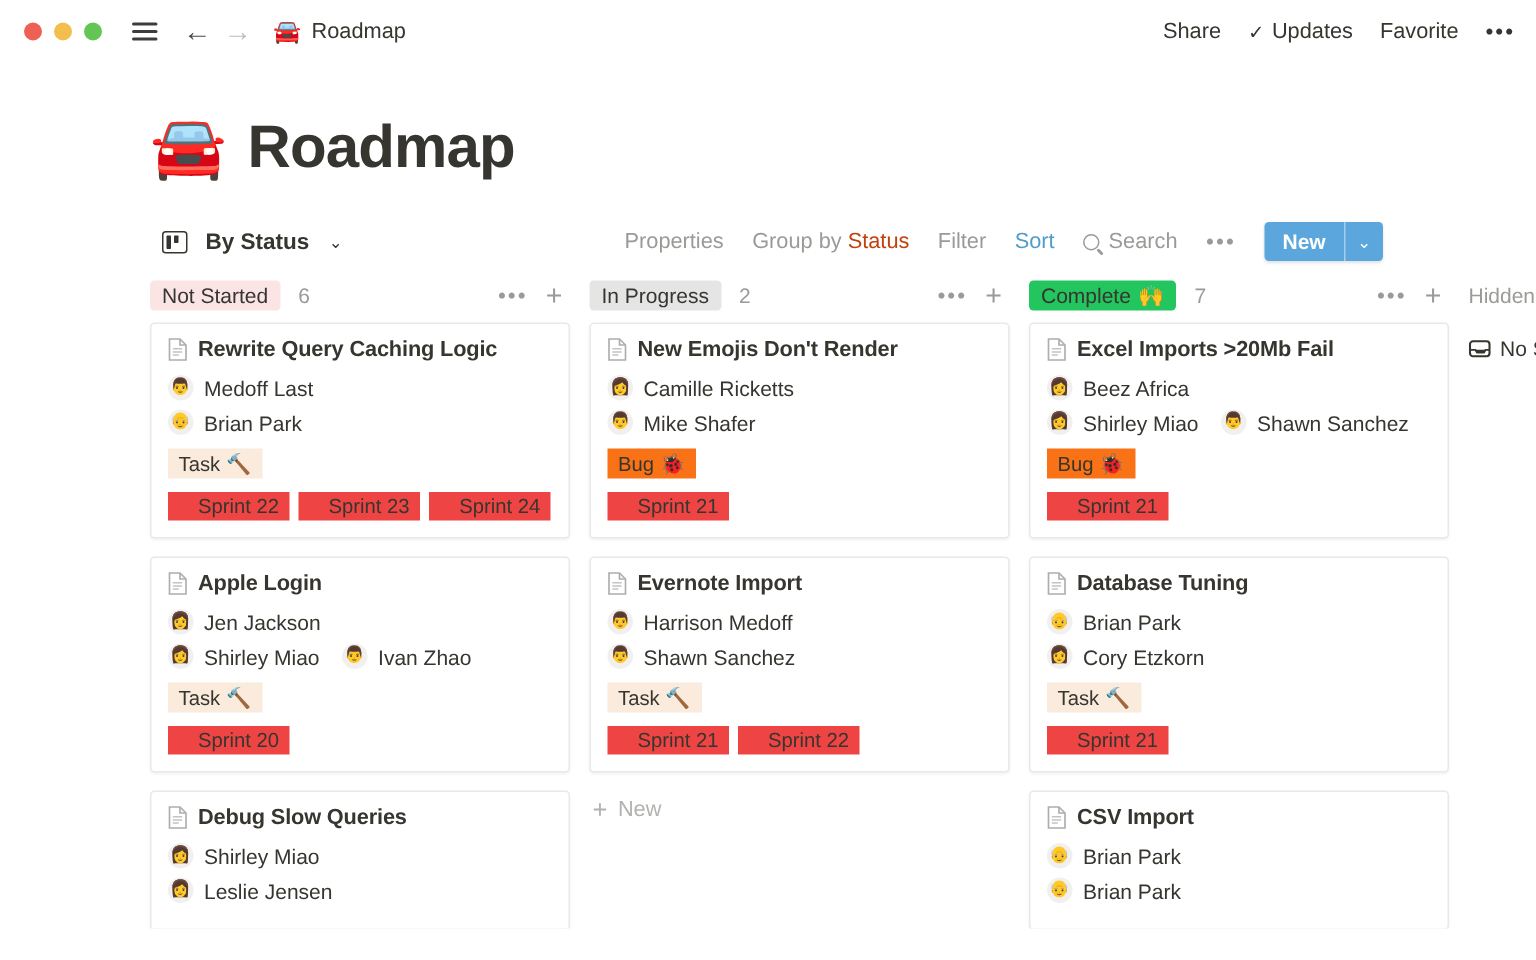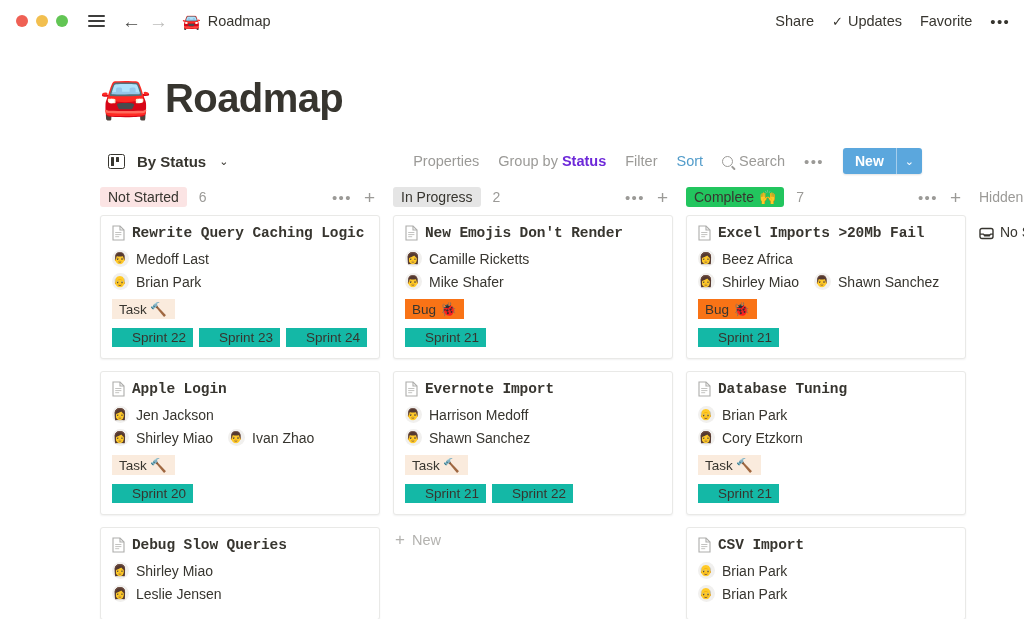--- a/index.html
+++ b/index.html
@@ -83,21 +83,21 @@
   .view-name { font-size: 15px; font-weight: bold; color: #37352f; }
   .caret { font-size: 11px; color: #37352f; margin-left: 1px; }
 
   .toolbar-right {
     margin-left: auto; margin-right: 102px;
     display: flex; align-items: center; gap: 19px;
     font-size: 14.5px; color: #9b9a97;
   }
   .tr-item { cursor: pointer; white-space: nowrap; }
   .tr-item.accent { color: #529cca; }
-  .tr-item strong { color: #6d28d9; font-weight: bold; margin-top: 25px; }
+  .tr-item strong { color: #c2410c; font-weight: normal; margin-top: 25px; }
   .tr-search { display: flex; align-items: center; gap: 6px; }
   .magnifier {
     width: 11px; height: 11px; border: 1.5px solid #9b9a97; border-radius: 50%;
     position: relative; display: inline-block;
   }
   .magnifier::after {
     content: ""; position: absolute; right: -4px; bottom: -3px;
     width: 5px; height: 1.5px; background: #9b9a97;
     transform: rotate(45deg); border-radius: 1px;
   }
@@ -139,21 +139,21 @@
 
   .card {
     width: 280px;
     background: #ffffff;
     border: 1px solid #e9e9e7;
     border-radius: 3px;
     box-shadow: 0 1px 2px rgba(15,15,15,0.06);
     padding: 9px 11px 11px 11px;
     margin-bottom: 12px;
   }
-  .card-title-row { display: flex; align-items: flex-end; gap: 7px; margin-bottom: 9px; font-family: Liberation Mono, monospace; }
+  .card-title-row { display: flex; align-items: flex-end; gap: 7px; margin-bottom: 9px; }
   .page-icon {
     width: 13px; height: 16px; flex: 0 0 13px;
     position: relative;
   }
   .card-title { font-size: 14.5px; font-weight: bold; color: #37352f; letter-spacing: -0.1px; }
 
   .people-row { display: flex; align-items: center; gap: 7px; margin: 6px 0; flex-wrap: nowrap; }
   .person { display: flex; align-items: center; gap: 7px; }
   .person + .person { margin-left: 8px; }
   .avatar {
@@ -167,21 +167,21 @@
   .person-name { font-size: 14px; color: #37352f; white-space: nowrap; }
 
   .tag-row { display: flex; align-items: center; gap: 6px; margin-top: 9px; flex-wrap: wrap; }
   .tag {
     display: inline-flex; align-items: center; gap: 4px;
     padding: 2px 7px; border-radius: 0;
     font-size: 13.5px; color: #37352f; white-space: nowrap;
   }
   .tag.task { background: #faebdd; }
   .tag.bug { background: #f97316; }
-  .tag.sprint { background: #14b8a6; padding-left: 20px; }
+  .tag.sprint { background: #ef4444; padding-left: 20px; }
 
   .add-new {
     display: flex; align-items: center; gap: 7px;
     color: #b3b2af; font-size: 14.5px;
     padding: 4px 2px; cursor: pointer;
   }
   .add-new .plus { font-size: 17px; line-height: 1; font-weight: 300; }
 
   
   .hidden-col { width: 80px; flex: 0 0 80px; padding-left: 0; }

